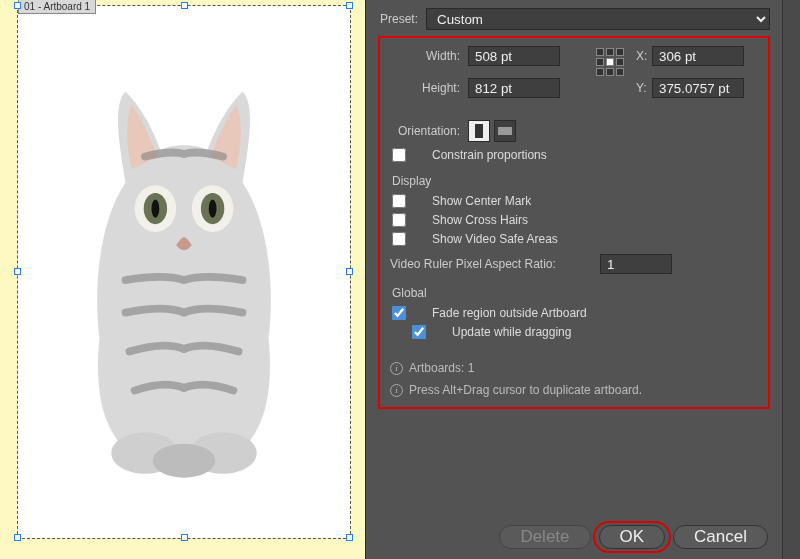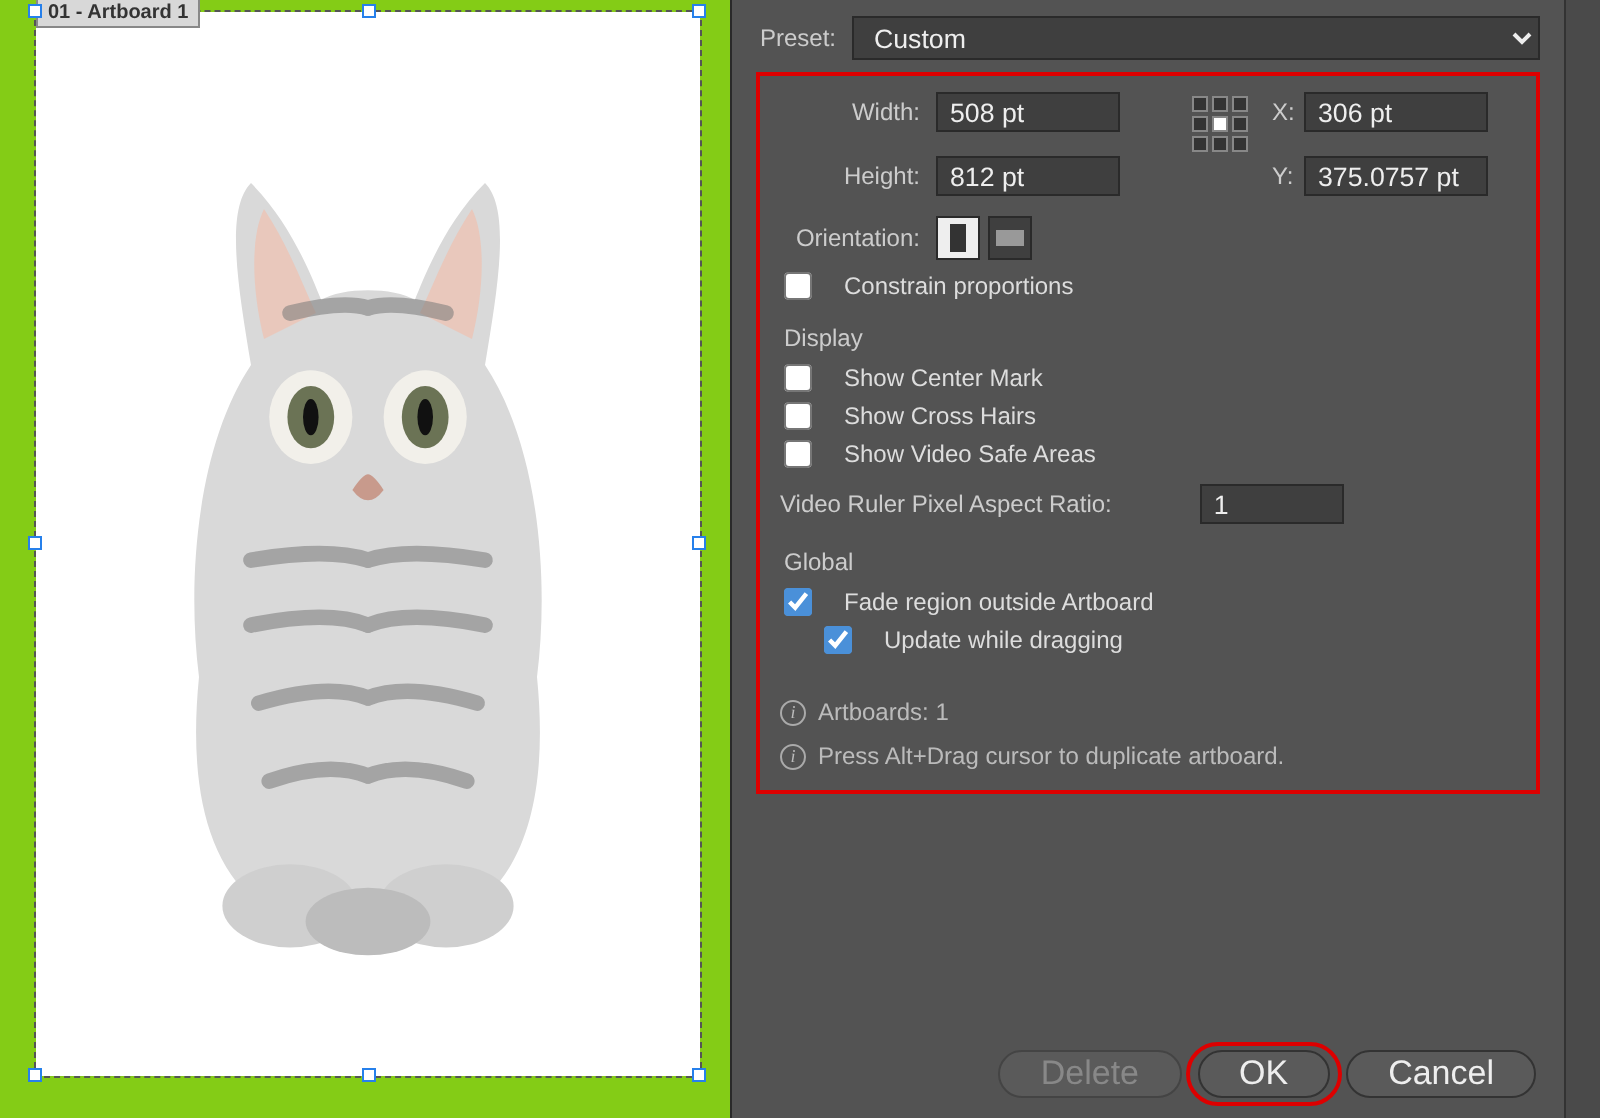--- a/index.html
+++ b/index.html
@@ -1,19 +1,19 @@
 <!DOCTYPE html>
 <html><head>
 <meta charset="utf-8">
 <style>
   * { box-sizing: border-box; margin: 0; padding: 0; font-family: "Segoe UI", Tahoma, sans-serif; }
   body { background:#808080; width:800px; height:559px; overflow:hidden; position:relative; color:#ddd; font-size:12px; }
 
   
-  .canvas-area { position:absolute; left:0; top:0; width:412px; height:559px; background:#84cc16;font-weight:bold; }
+  .canvas-area { position:absolute; left:0; top:0; width:412px; height:559px; background:#fef9c3; }
   .artboard { position:absolute; left:18px; top:6px; width:332px; height:532px; background:#fff; outline:1px dashed #555; }
   .artboard-label { position:absolute; left:18px; top:-1px; background:#d8d8d8; border:1px solid #888; font-size:10px; color:#333; padding:1px 5px; }
   .handle { position:absolute; width:7px; height:7px; background:#fff; border:1px solid #2680eb; }
   .h-tl{left:14px;top:2px;} .h-tr{left:346px;top:2px;} .h-bl{left:14px;top:534px;} .h-br{left:346px;top:534px;}
   .h-tm{left:181px;top:2px;} .h-bm{left:181px;top:534px;} .h-ml{left:14px;top:268px;} .h-mr{left:346px;top:268px;}
   .cat { position:absolute; left:50%; top:50%; transform:translate(-50%,-48%); width:260px;}
 
   
   .panel { position:absolute; left:365px; top:0; right:0; bottom:0; background:#535353; border-left:1px solid #2a2a2a;}
   .right-strip{position:absolute;right:0;top:0;width:18px;height:100%;background:#4a4a4a;border-left:1px solid #333;}
@@ -33,21 +33,21 @@
   .locator{width:28px;height:28px;display:grid;grid-template-columns:repeat(3,8px);grid-template-rows:repeat(3,8px);gap:2px;margin:2px 6px 0 0;}
   .locator div{background:#333;border:1px solid #888;}
   .locator .sel{background:#fff;}
 
   .orient-btn{width:22px;height:22px;background:#3f3f3f;border:1px solid #2a2a2a;display:flex;align-items:center;justify-content:center;margin-right:4px;cursor:pointer;}
   .orient-btn.sel{background:#eee;}
   .orient-rect{background:#999;}
   .orient-btn.sel .orient-rect{background:#333;}
   .portrait{width:8px;height:14px;} .landscape{width:14px;height:8px;}
 
-  .chk{display:flex;gap:16px;margin:5px 0 0 2px;}
+  .chk{display:flex;gap:26px;margin:5px 0 0 2px;}
   .chk input{width:14px;height:14px;accent-color:#4a90d9;}
   .indent{margin-left:22px;}
 
   .info{display:flex;align-items:center;gap:6px;color:#bbb;margin-top:8px;}
   .info-ic{width:13px;height:13px;border:1px solid #aaa;border-radius:50%;display:flex;align-items:center;justify-content:center;font-size:9px;font-style:italic;font-family:serif;}
 
   .btn-row{position:absolute;left:0;right:18px;bottom:10px;display:flex;justify-content:flex-end;gap:8px;padding-right:14px;}
   .btn{height:24px;border-radius:12px;background:#5a5a5a;border:1px solid #333;color:#eee;padding:0 20px;cursor:pointer;font-size:17px;}
   .btn.disabled{color:#888;border-color:#444;cursor:default;}
   .ok-ring{position:absolute;border:2px solid #d00;border-radius:16px;pointer-events:none;z-index:2;}
@@ -138,21 +138,21 @@
               <input class="inp" value="306 pt" style="">
               </div>
             <div class="row">
                 <span class="lbl-s" style="width:16px;">Y:</span>
               <input class="inp" value="375.0757 pt" style="">
               </div>
           </div>
         </div>
       </div>
 
-      <div class="row" style="margin-top:4px;">
+      <div class="row" style="margin-top:16px;">
         <span class="lbl">Orientation:</span>
         <div class="orient-btn sel">
             <div class="orient-rect portrait"></div>
           </div>
         <div class="orient-btn">
             <div class="orient-rect landscape"></div>
           </div>
       </div>
 
       <label class="chk">

